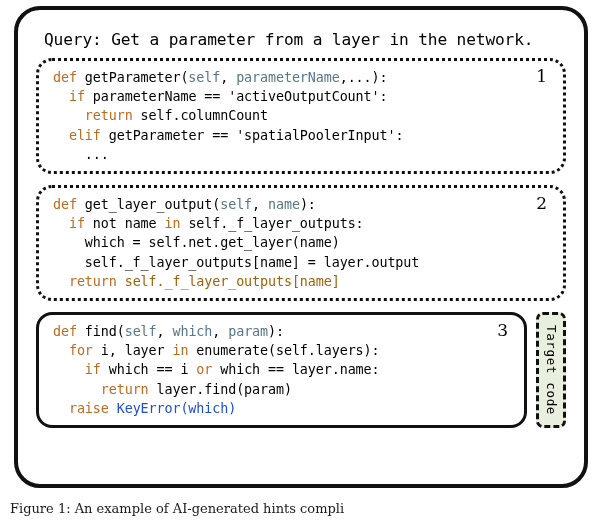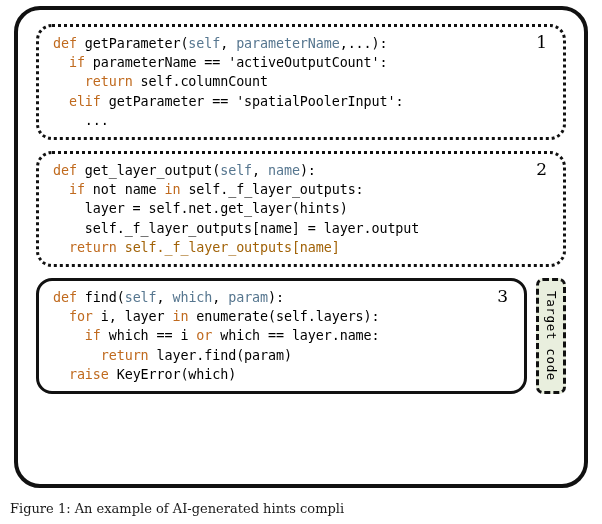--- a/index.html
+++ b/index.html
@@ -127,46 +127,47 @@
     white-space: nowrap;
     overflow: hidden;
   }
 </style>
 </head>
 <body>
 
 <div id="figure-frame">
   <div id="figure-inner">
 
+    <div id="query-line">Query: Get a parameter from a layer in the network.</div>
 
     <div class="code-block dotted">
         <div class="block-number">1</div>
         <div class="code-line"><span class="kw" style="color: rgb(192, 106, 30);">def</span><span class="pln" style="color: rgb(0, 0, 0);"> getParameter(</span><span class="par" style="color: rgb(86, 118, 143);">self</span><span class="pln" style="color: rgb(0, 0, 0);">, </span><span class="par" style="color: rgb(86, 118, 143);">parameterName</span><span class="pln" style="color: rgb(0, 0, 0);">,...):</span></div>
         <div class="code-line"><span class="pln" style="color: rgb(0, 0, 0);">  </span><span class="kw" style="color: rgb(192, 106, 30);">if</span><span class="pln" style="color: rgb(0, 0, 0);"> parameterName == 'activeOutputCount':</span></div>
         <div class="code-line"><span class="pln" style="color: rgb(0, 0, 0);">    </span><span class="kw" style="color: rgb(192, 106, 30);">return</span><span class="pln" style="color: rgb(0, 0, 0);"> self.columnCount</span></div>
         <div class="code-line"><span class="pln" style="color: rgb(0, 0, 0);">  </span><span class="kw" style="color: rgb(192, 106, 30);">elif</span><span class="pln" style="color: rgb(0, 0, 0);"> getParameter == 'spatialPoolerInput':</span></div>
         <div class="code-line"><span class="pln" style="color: rgb(0, 0, 0);">    ...</span></div>
       </div>
     <div class="code-block dotted">
         <div class="block-number">2</div>
         <div class="code-line"><span class="kw" style="color: rgb(192, 106, 30);">def</span><span class="pln" style="color: rgb(0, 0, 0);"> get_layer_output(</span><span class="par" style="color: rgb(86, 118, 143);">self</span><span class="pln" style="color: rgb(0, 0, 0);">, </span><span class="par" style="color: rgb(86, 118, 143);">name</span><span class="pln" style="color: rgb(0, 0, 0);">):</span></div>
         <div class="code-line"><span class="pln" style="color: rgb(0, 0, 0);">  </span><span class="kw" style="color: rgb(192, 106, 30);">if</span><span class="pln" style="color: rgb(0, 0, 0);"> not name </span><span class="kw" style="color: rgb(192, 106, 30);">in</span><span class="pln" style="color: rgb(0, 0, 0); margin-top: 34px;"> self._f_layer_outputs:</span></div>
-        <div class="code-line"><span class="pln" style="color: rgb(0, 0, 0);">    layer = self.net.get_layer(hints)</span></div>
+        <div class="code-line"><span class="pln" style="color: rgb(0, 0, 0);">    which = self.net.get_layer(name)</span></div>
         <div class="code-line"><span class="pln" style="color: rgb(0, 0, 0);">    self._f_layer_outputs[name] = layer.output</span></div>
         <div class="code-line"><span class="pln" style="color: rgb(0, 0, 0);">  </span><span class="kw" style="color: rgb(192, 106, 30);">return</span><span class="pln" style="color: #a16207;"> self._f_layer_outputs[name]</span></div>
       </div>
 
     <div id="block3-row">
         <div class="code-block solid">
           <div class="block-number">3</div>
           <div class="code-line"><span class="kw" style="color: rgb(192, 106, 30);">def</span><span class="pln" style="color: rgb(0, 0, 0);"> find(</span><span class="par" style="color: rgb(86, 118, 143);">self</span><span class="pln" style="color: rgb(0, 0, 0);">, </span><span class="par" style="color: rgb(86, 118, 143);">which</span><span class="pln" style="color: rgb(0, 0, 0);">, </span><span class="par" style="color: rgb(86, 118, 143);">param</span><span class="pln" style="color: rgb(0, 0, 0);">):</span></div>
           <div class="code-line"><span class="pln" style="color: rgb(0, 0, 0);">  </span><span class="kw" style="color: rgb(192, 106, 30);">for</span><span class="pln" style="color: rgb(0, 0, 0);"> i, layer </span><span class="kw" style="color: rgb(192, 106, 30);">in</span><span class="pln" style="color: rgb(0, 0, 0);"> enumerate(self.layers):</span></div>
           <div class="code-line"><span class="pln" style="color: rgb(0, 0, 0);">    </span><span class="kw" style="color: rgb(192, 106, 30);">if</span><span class="pln" style="color: rgb(0, 0, 0);"> which == i </span><span class="kw" style="color: rgb(192, 106, 30);">or</span><span class="pln" style="color: rgb(0, 0, 0);"> which == layer.name:</span></div>
           <div class="code-line"><span class="pln" style="color: rgb(0, 0, 0);">      </span><span class="kw" style="color: rgb(192, 106, 30);">return</span><span class="pln" style="color: rgb(0, 0, 0);"> layer.find(param)</span></div>
-          <div class="code-line"><span class="pln" style="color: rgb(0, 0, 0);">  </span><span class="kw" style="color: rgb(192, 106, 30); margin-top: 10px;">raise</span><span class="pln" style="color: #000000;"> KeyError(which)</span></div>
+          <div class="code-line"><span class="pln" style="color: rgb(0, 0, 0);">  </span><span class="kw" style="color: rgb(192, 106, 30); margin-top: 10px;">raise</span><span class="pln" style="color: #1d4ed8;"> KeyError(which)</span></div>
         </div>
 
       <div id="target-code-tag" style="background: rgb(233, 239, 222);">
         <span id="target-code-label">Target code</span>
       </div>
     </div>
 
   </div>
 </div>
 

